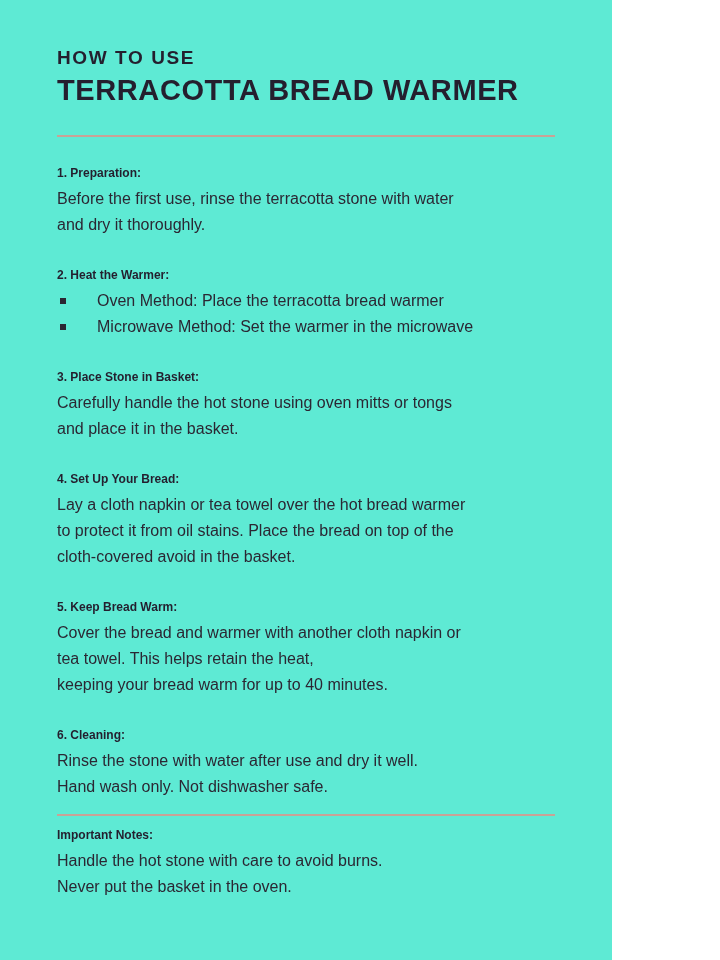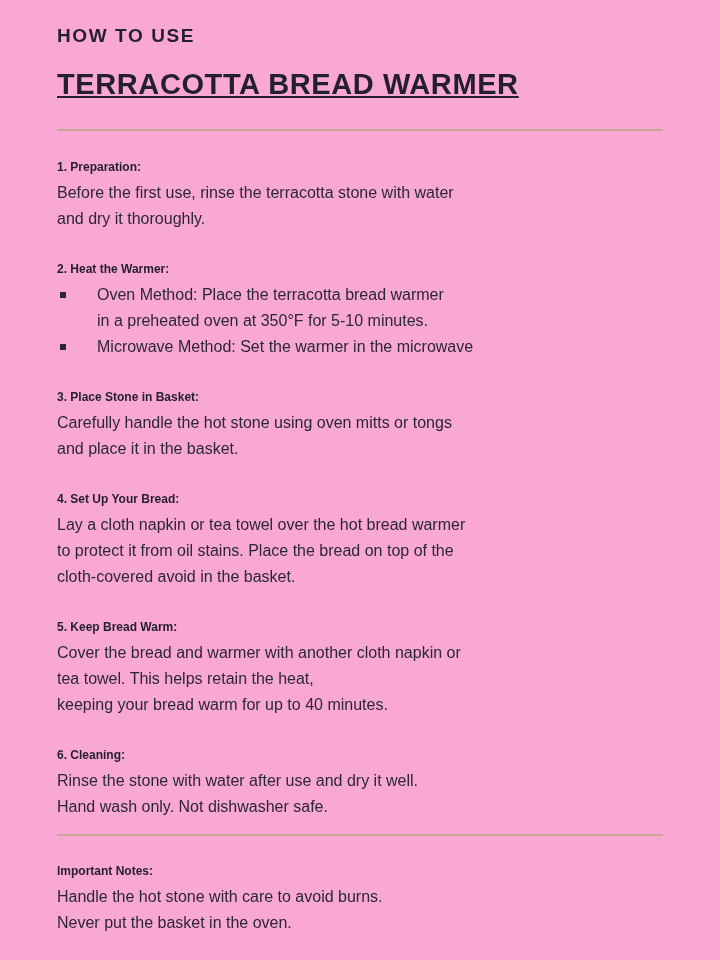--- a/index.html
+++ b/index.html
@@ -9,39 +9,38 @@
   }
   *{margin:0;padding:0;box-sizing:border-box;}
   html,body{background:#ffffff;}
   body{
     width:720px;height:960px;
     font-family:"Liberation Sans","DejaVu Sans",sans-serif;
     color:var(--body-text);
     overflow:hidden;
   }
   .page{
-    width:720px;height:960px;
-    padding:24px 57px 0 57px;
-    background:#f9a8d4;
+    width:612px;height:960px;
+    padding:46px 57px 0 57px;
+    background:#5eead4;
   }
   .eyebrow{
     font-size:19px;
     line-height:24px;
     font-weight:700;
     letter-spacing:1.6px;
     color:var(--text);
   }
   .doc-title{
     font-size:29px;
     line-height:36px;
     font-weight:700;
     letter-spacing:0.6px;
     color:var(--text);
-    margin-top:18px;
-    text-decoration:underline;
+    margin-top:2px;
   }
   .divider{
     height:2px;
     background:var(--divider);
     margin-top:27px;
   }
   .divider.first{margin-bottom:23px;}
   .divider.second{margin-top:0;margin-bottom:0;}
   .section{margin-bottom:24px;}
   .section-heading{
@@ -63,21 +62,21 @@
     flex:0 0 40px;
     display:flex;
     justify-content:flex-start;
   }
   .bullet-square{
     width:6px;height:6px;
     background:var(--body-text);
     margin-top:10px;
     margin-left:3px;
   }
-  .notes{margin-top:22px;}
+  .notes{margin-top:6px;}
 </style>
 </head>
 <body>
 
 <div class="page">
 
   <div class="eyebrow">HOW TO USE</div>
   <div class="doc-title">TERRACOTTA BREAD WARMER</div>
 
   <div class="divider first"></div>
@@ -89,21 +88,20 @@
   </div>
 
   <div class="section">
     <div class="section-heading">2. Heat the Warmer:</div>
     <div class="bullet-row">
       <div class="bullet-marker">
         <div class="bullet-square"></div>
       </div>
       <div>
         <div class="line">Oven Method: Place the terracotta bread warmer</div>
-        <div class="line">in a preheated oven at 350°F for 5-10 minutes.</div>
       </div>
     </div>
     <div class="bullet-row">
       <div class="bullet-marker">
         <div class="bullet-square"></div>
       </div>
       <div>
         <div class="line">Microwave Method: Set the warmer in the microwave</div>
       </div>
     </div>

